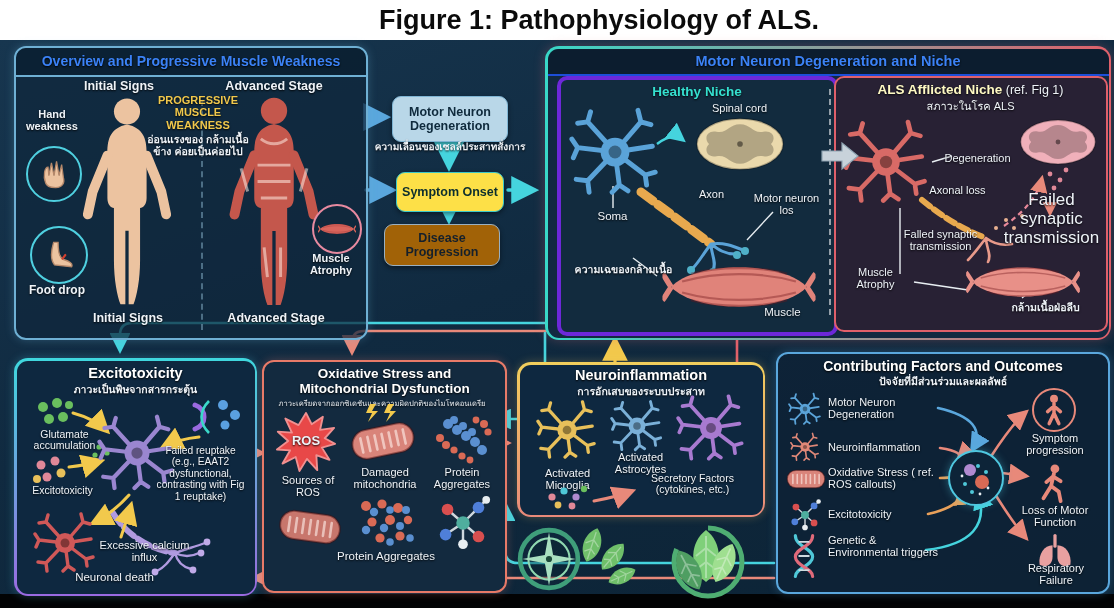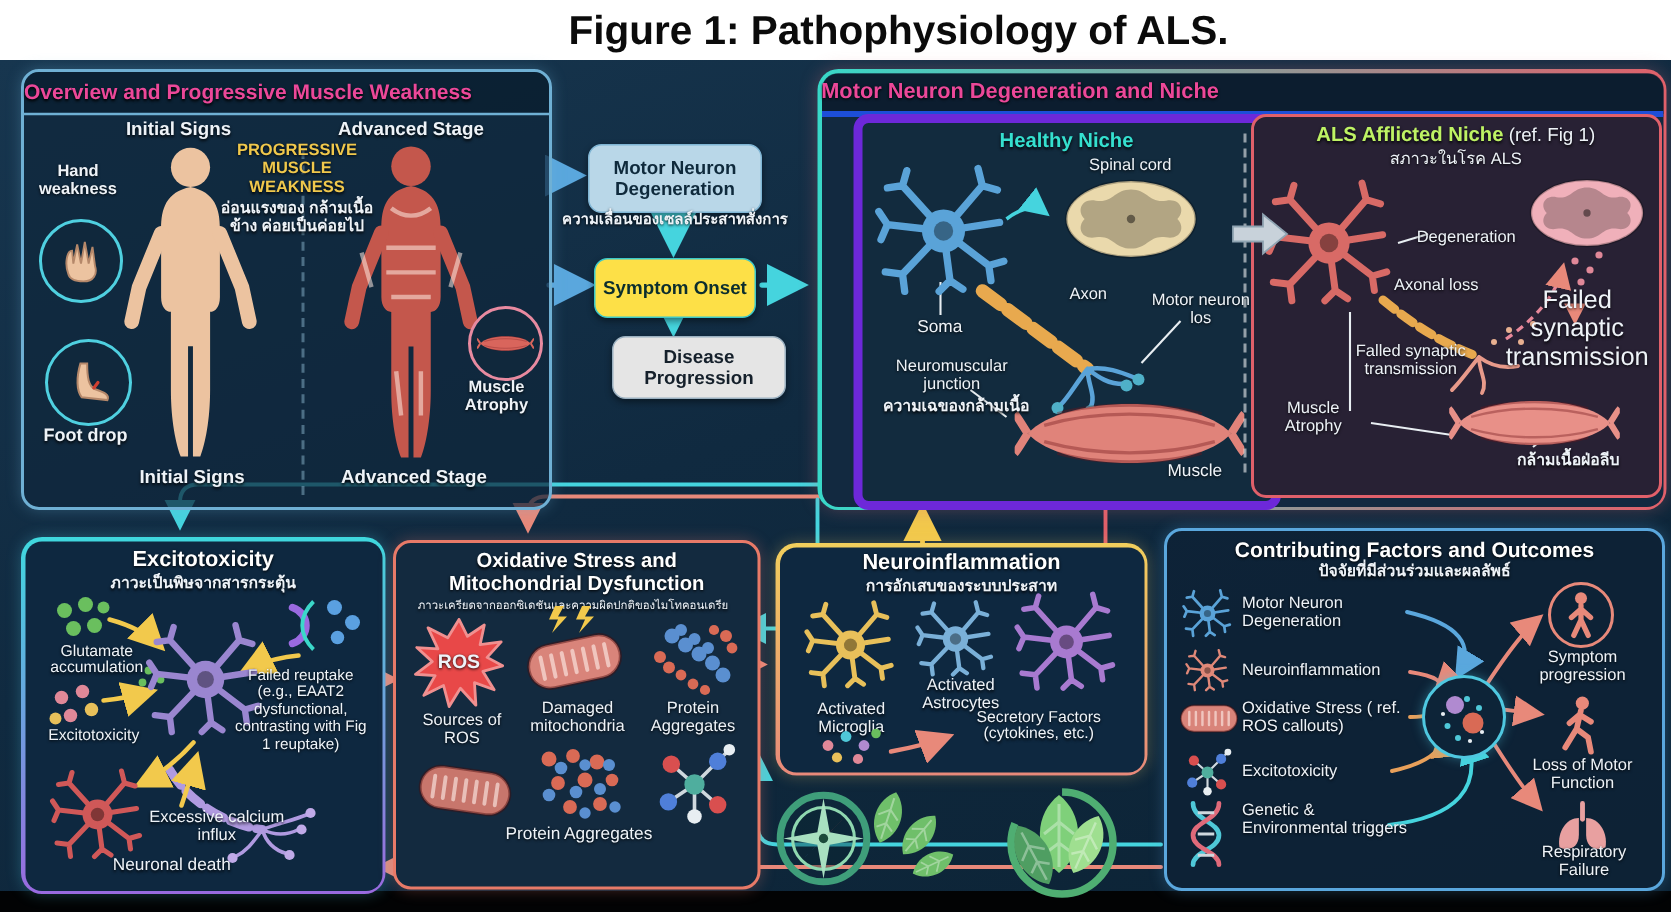--- a/index.html
+++ b/index.html
@@ -11,22 +11,22 @@
   #bottom-bar{position:absolute;left:0;top:594px;width:1114px;height:14px;background:#020304;}
   #fig-title{position:absolute;left:0;top:0;width:1114px;height:40px;line-height:40px;
     text-align:center;font-size:27px;font-weight:bold;color:#0b0b0b;padding-left:42px;}
   .panel{position:absolute;border-radius:12px;background:rgba(15,39,59,.72);z-index:2;}
   .lbl{position:absolute;color:#eef3f8;font-size:10.5px;line-height:1.13;text-align:center;
        text-shadow:0 1px 2px rgba(0,0,0,.9);}
   .b{font-weight:bold;}
   .left{text-align:left;}
   .gwrap{position:absolute;border-radius:14px;padding:2.5px;z-index:2;}
   .gin{position:relative;width:100%;height:100%;border-radius:11px;background:#0e2840;}
-  .hdr{position:absolute;left:0;top:0;right:0;height:27px;line-height:26px;text-align:left;
-       font-weight:bold;font-size:14.5px;color:#ec4899;background:rgba(8,26,42,.55);
+  .hdr{position:absolute;left:0;top:0;right:0;height:27px;line-height:26px;text-align:center;
+       font-weight:bold;font-size:14.5px;color:#3b82f6;background:rgba(8,26,42,.55);
        border-radius:10px 10px 0 0;text-shadow:0 1px 2px #000;}
   .ptitle{position:absolute;left:0;right:0;text-align:center;font-weight:bold;color:#fff;
           text-shadow:0 1px 2px #000;}
   .inset{position:absolute;border-radius:50%;background:#10283c;
          display:flex;align-items:center;justify-content:center;}
   .flowbox{position:absolute;border-radius:9px;text-align:center;font-weight:bold;
            display:flex;align-items:center;justify-content:center;z-index:2;
            box-shadow:0 2px 5px rgba(0,0,0,.45);}
   svg{display:block;}
   .svgabs{position:absolute;left:0;top:0;}
@@ -199,29 +199,29 @@
     <div class="lbl b" style="left:192px;top:263px;width:136px;font-size:12.5px">Advanced Stage</div>
   </div>
 
   <div class="flowbox" style="left:392px;top:96px;width:114px;height:44px;background:#b9d7e8;border:1.5px solid #7fb5d4;color:#0f2a3c;font-size:12.5px">
     <span>Motor Neuron Degeneration</span>
   </div>
   <div class="lbl b" style="left:360px;top:141px;width:180px;font-size:10px;z-index:3">ความเลื่อนของเซลล์ประสาทสั่งการ</div>
   <div class="flowbox" style="left:396px;top:172px;width:106px;height:38px;background:#fde047;border:1.5px solid #3cc8c8;color:#0c2e2e;font-size:12.5px">
     <span>Symptom Onset</span>
   </div>
-  <div class="flowbox" style="left:408px;top:224px;width:114px;height:40px;background:#e5e5e5;border:1.5px solid #9ab0c0;color:#15202b;font-size:12.5px">
+  <div class="flowbox" style="left:384px;top:224px;width:114px;height:40px;background:#a16207;border:1.5px solid #9ab0c0;color:#15202b;font-size:12.5px">
     <span>Disease Progression</span>
   </div>
 
   <div class="gwrap" style="left:545px;top:46px;width:561px;height:289px;background:linear-gradient(90deg,#38d8c8,#e0606a);box-shadow:0 0 12px rgba(220,110,120,.3)">
     <div class="gin" style="background:#122940">
-      <div class="hdr" style="height:25px;line-height:24px;background:rgba(8,22,36,.6);border-bottom:4px solid #1d4ed8">Motor Neuron Degeneration and Niche</div>
-
-      <div class="abs" style="left:21px;top:27px;width:273px;height:252px;border:6px solid #6d28d9;border-radius:10px;background:rgba(18,45,60,.55)">
+      <div class="hdr" style="height:25px;line-height:24px;background:rgba(8,22,36,.6);border-bottom:2px solid #1d4ed8">Motor Neuron Degeneration and Niche</div>
+
+      <div class="abs" style="left:9px;top:27px;width:273px;height:252px;border:4px solid #6d28d9;border-radius:10px;background:rgba(18,45,60,.55)">
         <div class="lbl b" style="left:0;top:4px;width:100%;color:#35e0cf;font-size:13.5px">Healthy Niche</div>
         <svg class="svgabs" width="269" height="248" viewBox="0 0 269 248">
           <path d="M96 64 Q112 52 122 60" stroke="#45d4de" stroke-width="2.4" fill="none" marker-end="url(#m-cyan)"></path>
           <path d="M80 112 L150 164" stroke="#e8a94e" stroke-width="9" stroke-dasharray="15 6" stroke-linecap="round" fill="none"></path>
           <g stroke="#5aa3d8" stroke-width="3" fill="none" stroke-linecap="round">
             <path d="M150 164 C158 170 164 174 174 174M150 164 C150 174 156 182 152 190M150 164 C142 174 138 182 132 188M150 164 C162 162 172 166 182 170"></path>
           </g>
           <g fill="#4fb0c8">
             <circle cx="176" cy="175" r="4"></circle>
               <circle cx="152" cy="192" r="4"></circle>
@@ -238,33 +238,32 @@
         <svg class="abs" style="left:128px;top:34px;color:#ead9ac" width="102" height="60" viewBox="0 0 100 64">
             <use href="#sym-spinal"></use>
           </svg>
         <svg class="abs" style="left:94px;top:172px;color:#e0837a" width="168" height="70" viewBox="0 0 140 64">
             <use href="#sym-muscle"></use>
           </svg>
         <div class="lbl" style="left:122px;top:22px;width:114px;font-size:11px">Spinal cord</div>
         <div class="lbl" style="left:26px;top:130px;width:52px;font-size:11.5px">Soma</div>
         <div class="lbl" style="left:128px;top:108px;width:46px;font-size:11px">Axon</div>
         <div class="lbl" style="left:188px;top:112px;width:76px;font-size:11px">Motor neuron los</div>
-        <div class="lbl" style="left:4px;top:156px;width:112px;font-size:11px">Neuromuscular junction</div>
         <div class="lbl b" style="left:0;top:184px;width:126px;font-size:10.5px">ความเฉของกล้ามเนื้อ</div>
         <div class="lbl" style="left:192px;top:226px;width:60px;font-size:11.5px">Muscle</div>
       </div>
 
       <svg class="abs" style="left:272px;top:92px;z-index:3" width="40" height="30" viewBox="0 0 40 30">
         <path d="M2 10 H22 V2 L38 15 L22 28 V20 H2 Z" fill="#c8d2da" stroke="#8fa4b2" stroke-width="1.2"></path>
       </svg>
       <div class="abs" style="left:281px;top:40px;height:226px;border-left:2px dashed rgba(255,255,255,.55)"></div>
 
       <div class="abs" style="left:286px;top:27px;width:270px;height:252px;border:2px solid #e0606a;border-radius:10px;background:#282134">
         <div class="lbl" style="left:0;top:4px;width:100%;font-size:13.5px">
-          <span class="b" style="color:#bef264">ALS Afflicted Niche</span><span style="color:#eef3f8;font-size:12.5px"> (ref. Fig 1)</span>
+          <span class="b" style="color:#fef9c3">ALS Afflicted Niche</span><span style="color:#eef3f8;font-size:12.5px"> (ref. Fig 1)</span>
         </div>
         <div class="lbl" style="left:0;top:22px;width:100%;font-size:11px">สภาวะในโรค ALS</div>
         <svg class="svgabs" width="266" height="248" viewBox="0 0 266 248">
           <path d="M86 122 C108 140 128 152 150 160" stroke="#e8a94e" stroke-width="6" stroke-dasharray="10 5" stroke-linecap="round" fill="none"></path>
           <path d="M150 160 C158 166 166 168 176 166M150 160 C150 170 156 176 152 184M150 160 C142 170 138 176 132 182" stroke="#e89a8a" stroke-width="2.6" fill="none" stroke-linecap="round"></path>
           <g fill="#e8b090">
               <circle cx="160" cy="150" r="2"></circle>
               <circle cx="170" cy="142" r="2"></circle>
               <circle cx="178" cy="150" r="2"></circle>
               <circle cx="186" cy="138" r="2"></circle>

